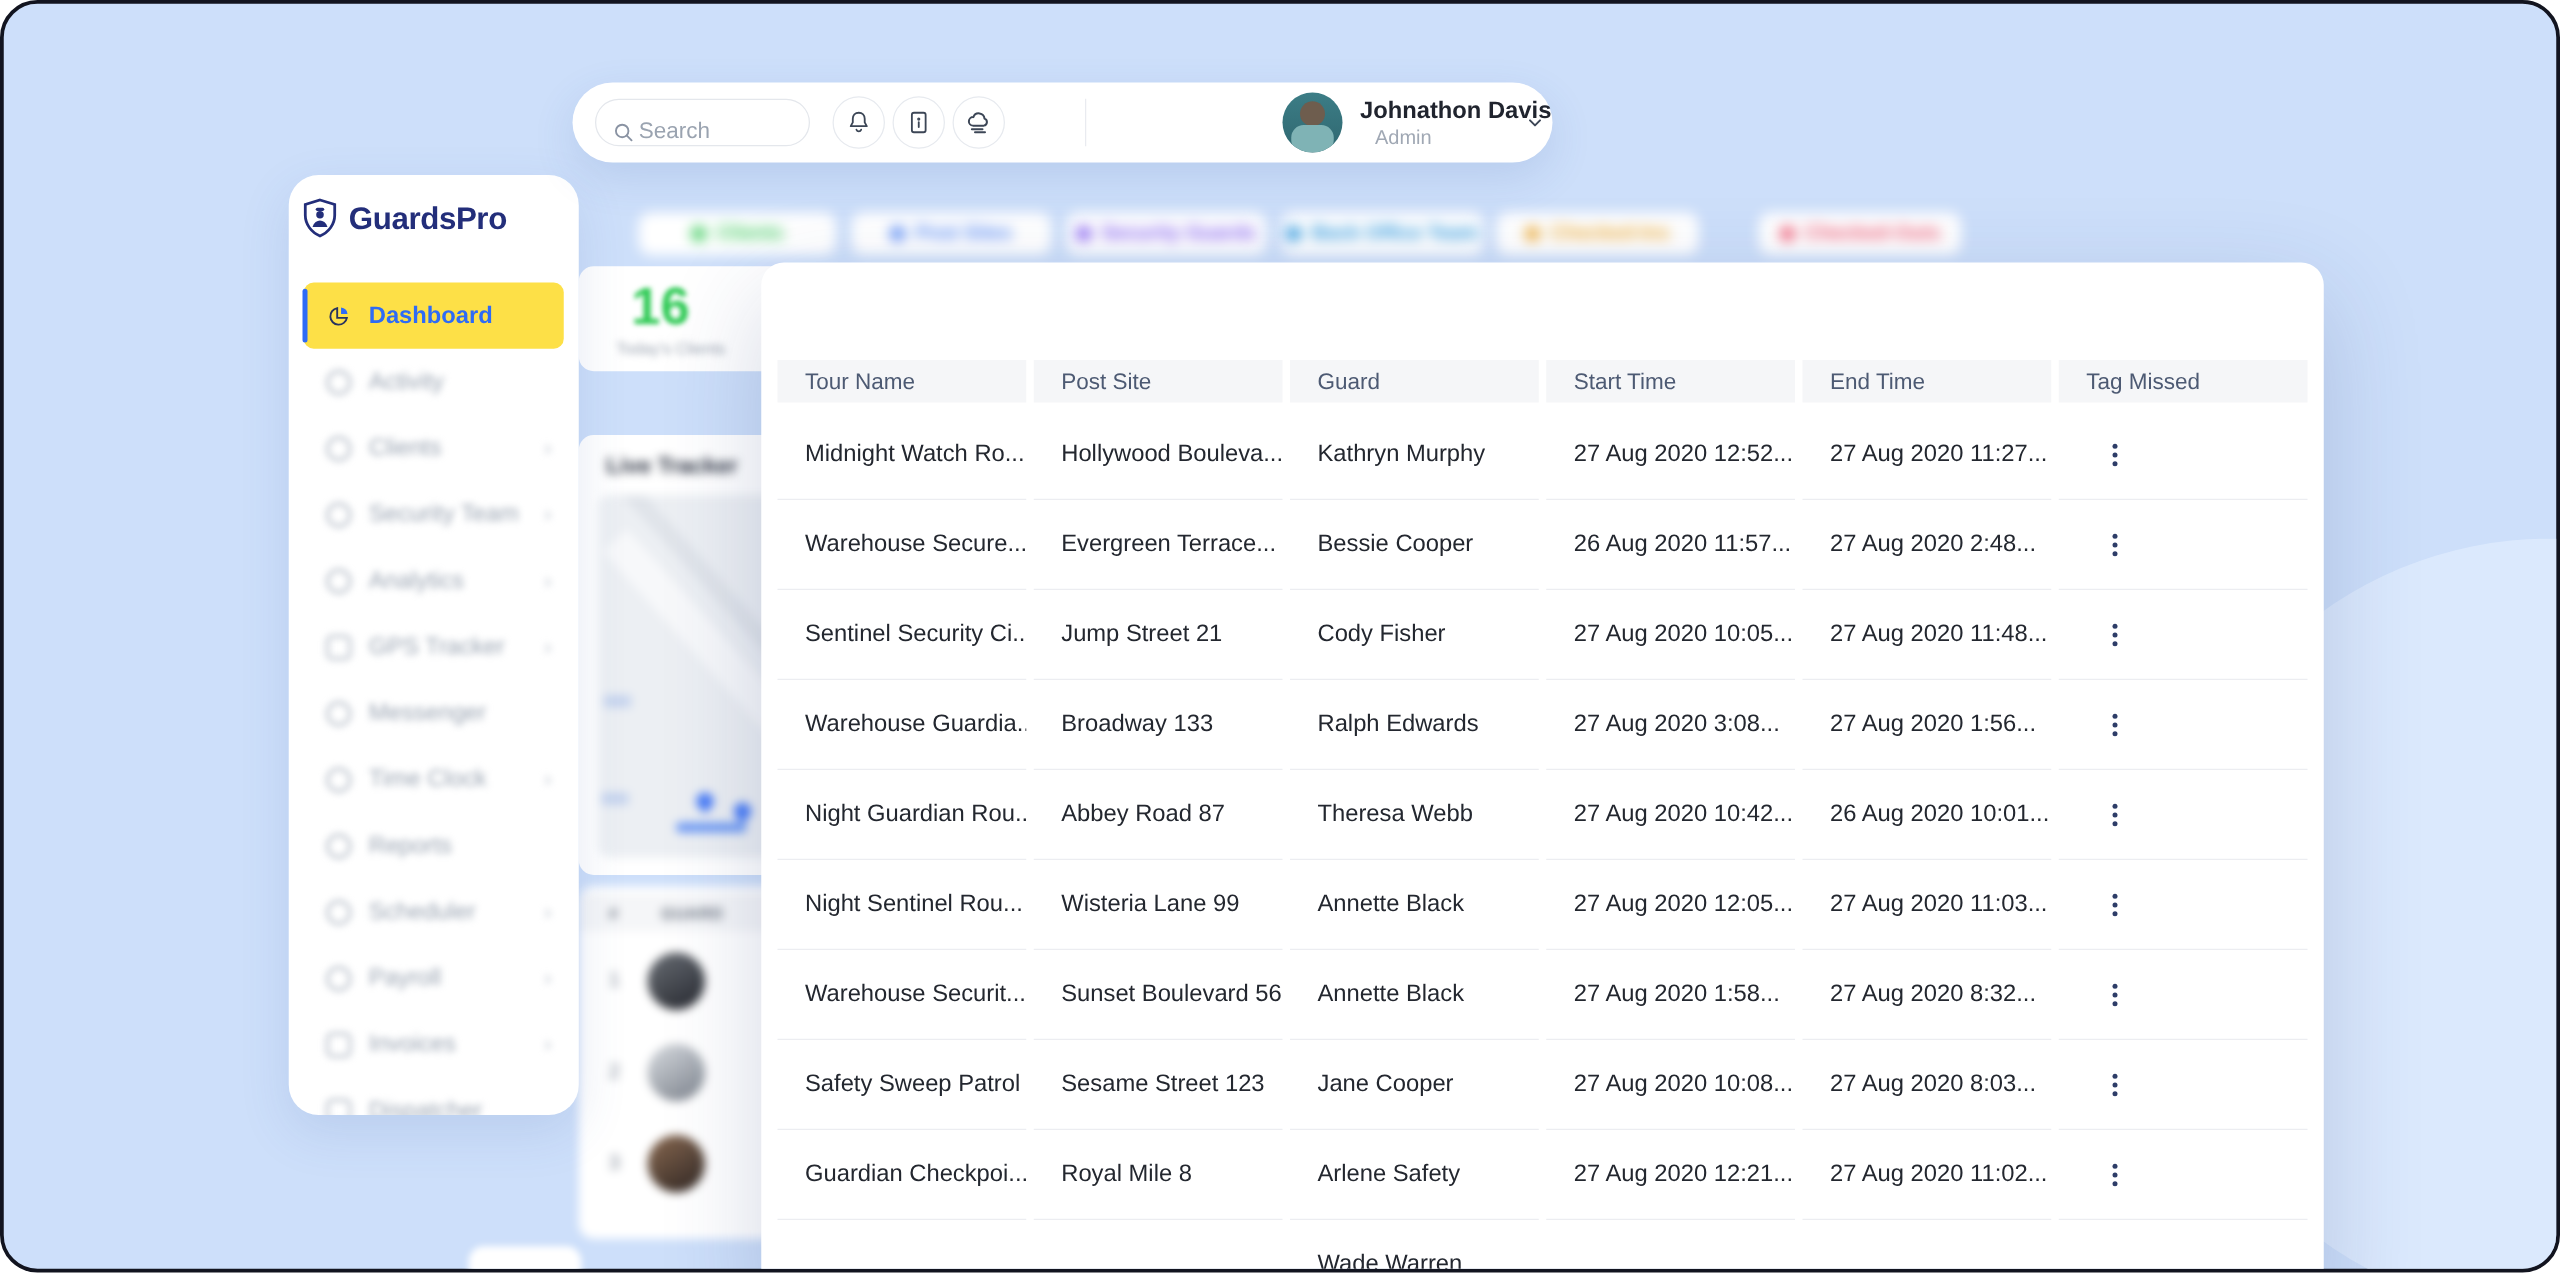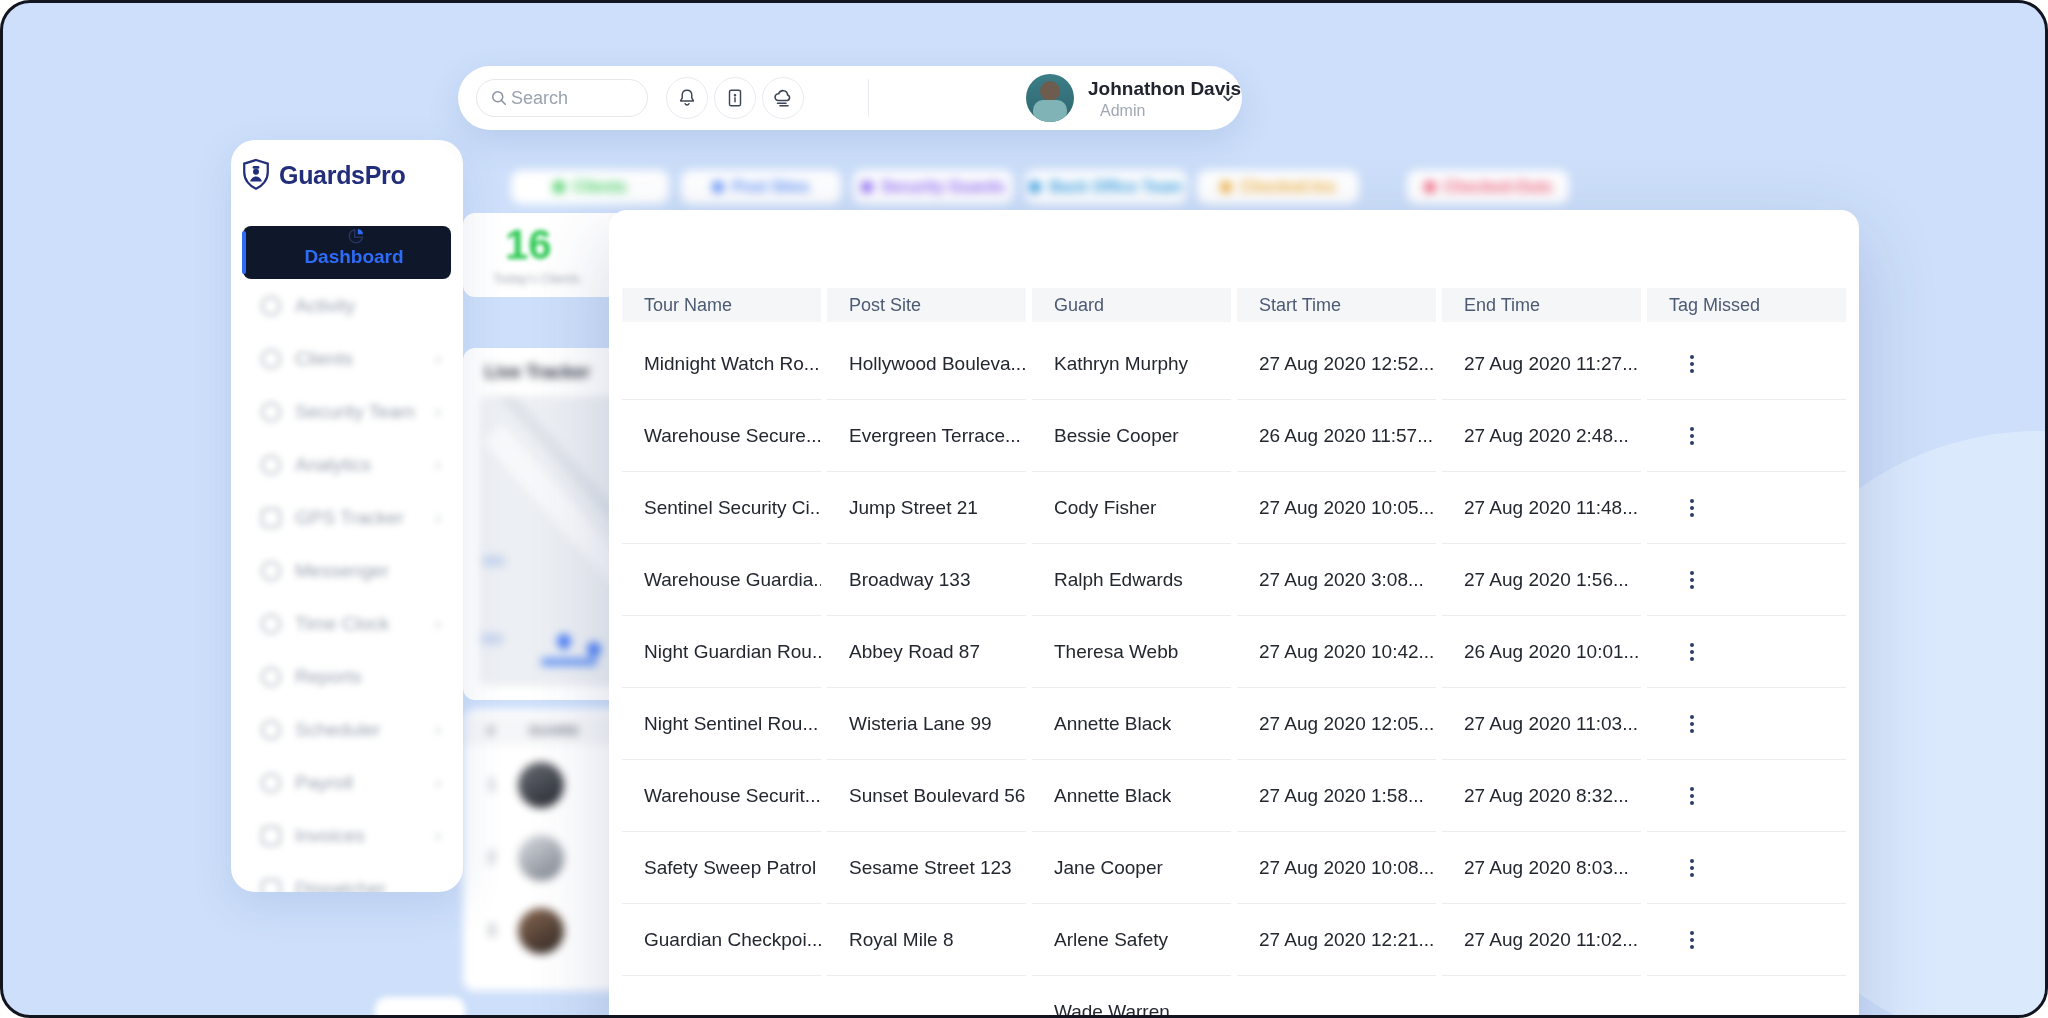--- a/index.html
+++ b/index.html
@@ -11,21 +11,21 @@
   .b2{filter:blur(2px);} .b3{filter:blur(3px);} .b4{filter:blur(4px);} .b5{filter:blur(5px);}
 
   
   .bg-circle{left:1726px;top:428px;width:620px;height:620px;border-radius:50%;
     background:rgba(228,239,255,.62);}
 
   
   .topbar{left:455px;top:63px;width:784px;height:64px;background:#fff;border-radius:32px;
     box-shadow:0 12px 34px rgba(60,90,160,.14);z-index:30;}
   .search{position:absolute;left:18px;top:13px;width:172px;height:38px;border:1px solid #e4e7ec;
-    border-radius:19px;display:flex;align-items:center;padding-left:12px;box-sizing:border-box;}
+    border-radius:19px;display:flex;align-items:flex-end;padding-left:12px;box-sizing:border-box;}
   .search input{border:none;outline:none;font-size:18px;color:#6a7382;width:110px;background:transparent;
     font-family:inherit;}
   .search input::placeholder{color:#9aa3b0;}
   .circ-btn{position:absolute;top:11px;width:42px;height:42px;border:1px solid #e7eaef;border-radius:50%;
     background:#fff;display:flex;align-items:center;justify-content:center;cursor:pointer;}
   .tb-sep{position:absolute;left:410px;top:13px;width:1px;height:38px;background:#e9ebf0;}
   .avatar{position:absolute;left:568px;top:8px;width:48px;height:48px;border-radius:50%;overflow:hidden;
     background:linear-gradient(180deg,#3c7d86 0%,#2f6770 100%);}
   .avatar:before{content:"";position:absolute;left:14px;top:7px;width:20px;height:20px;border-radius:50%;
     background:#6e5d4e;}
@@ -38,21 +38,21 @@
   
   .sidebar{left:228px;top:137px;width:232px;height:752px;background:#fff;border-radius:24px;
     box-shadow:0 14px 40px rgba(60,90,160,.13);z-index:20;overflow:hidden;}
   .logo{position:absolute;left:9px;top:18px;display:flex;align-items:center;gap:7px;justify-content:space-between;}
   .logo-text{font-size:25px;font-weight:800;color:#232e7a;letter-spacing:-.3px;}
   .nav{position:absolute;left:0;top:86px;width:232px;}
   .nav-item{position:relative;height:53px;margin:0 12px;display:flex;align-items:center;cursor:pointer;}
   .nav-item .mi{margin-left:18px;flex:0 0 auto;}
   .nav-item .lbl{margin-left:14px;font-size:19px;color:#9aa4b2;white-space:nowrap;}
   .nav-item .chev{position:absolute;right:10px;font-size:17px;color:#b3bbc6;}
-  .nav-item.active{background:#0f172a;border-radius:8px;flex-direction:column;}
+  .nav-item.active{background:#fde047;border-radius:8px;}
   .nav-item.active:before{content:"";position:absolute;left:-1px;top:5px;width:4px;height:43px;
     border-radius:3px;background:#2e6bf6;}
   .nav-item.active .lbl{color:#2e6bf6;font-weight:600;}
   .mi{width:20px;height:20px;border:2px solid #aeb6c2;border-radius:50%;box-sizing:border-box;}
   .mi.sq{border-radius:5px;}
 
   
   .stat-tab{top:167px;height:34px;background:#fff;border-radius:10px;display:flex;align-items:center;
     justify-content:center;gap:8px;font-size:16px;font-weight:700;z-index:5;cursor:pointer;}
   .stat-tab .dot{width:12px;height:12px;border-radius:50%;}

